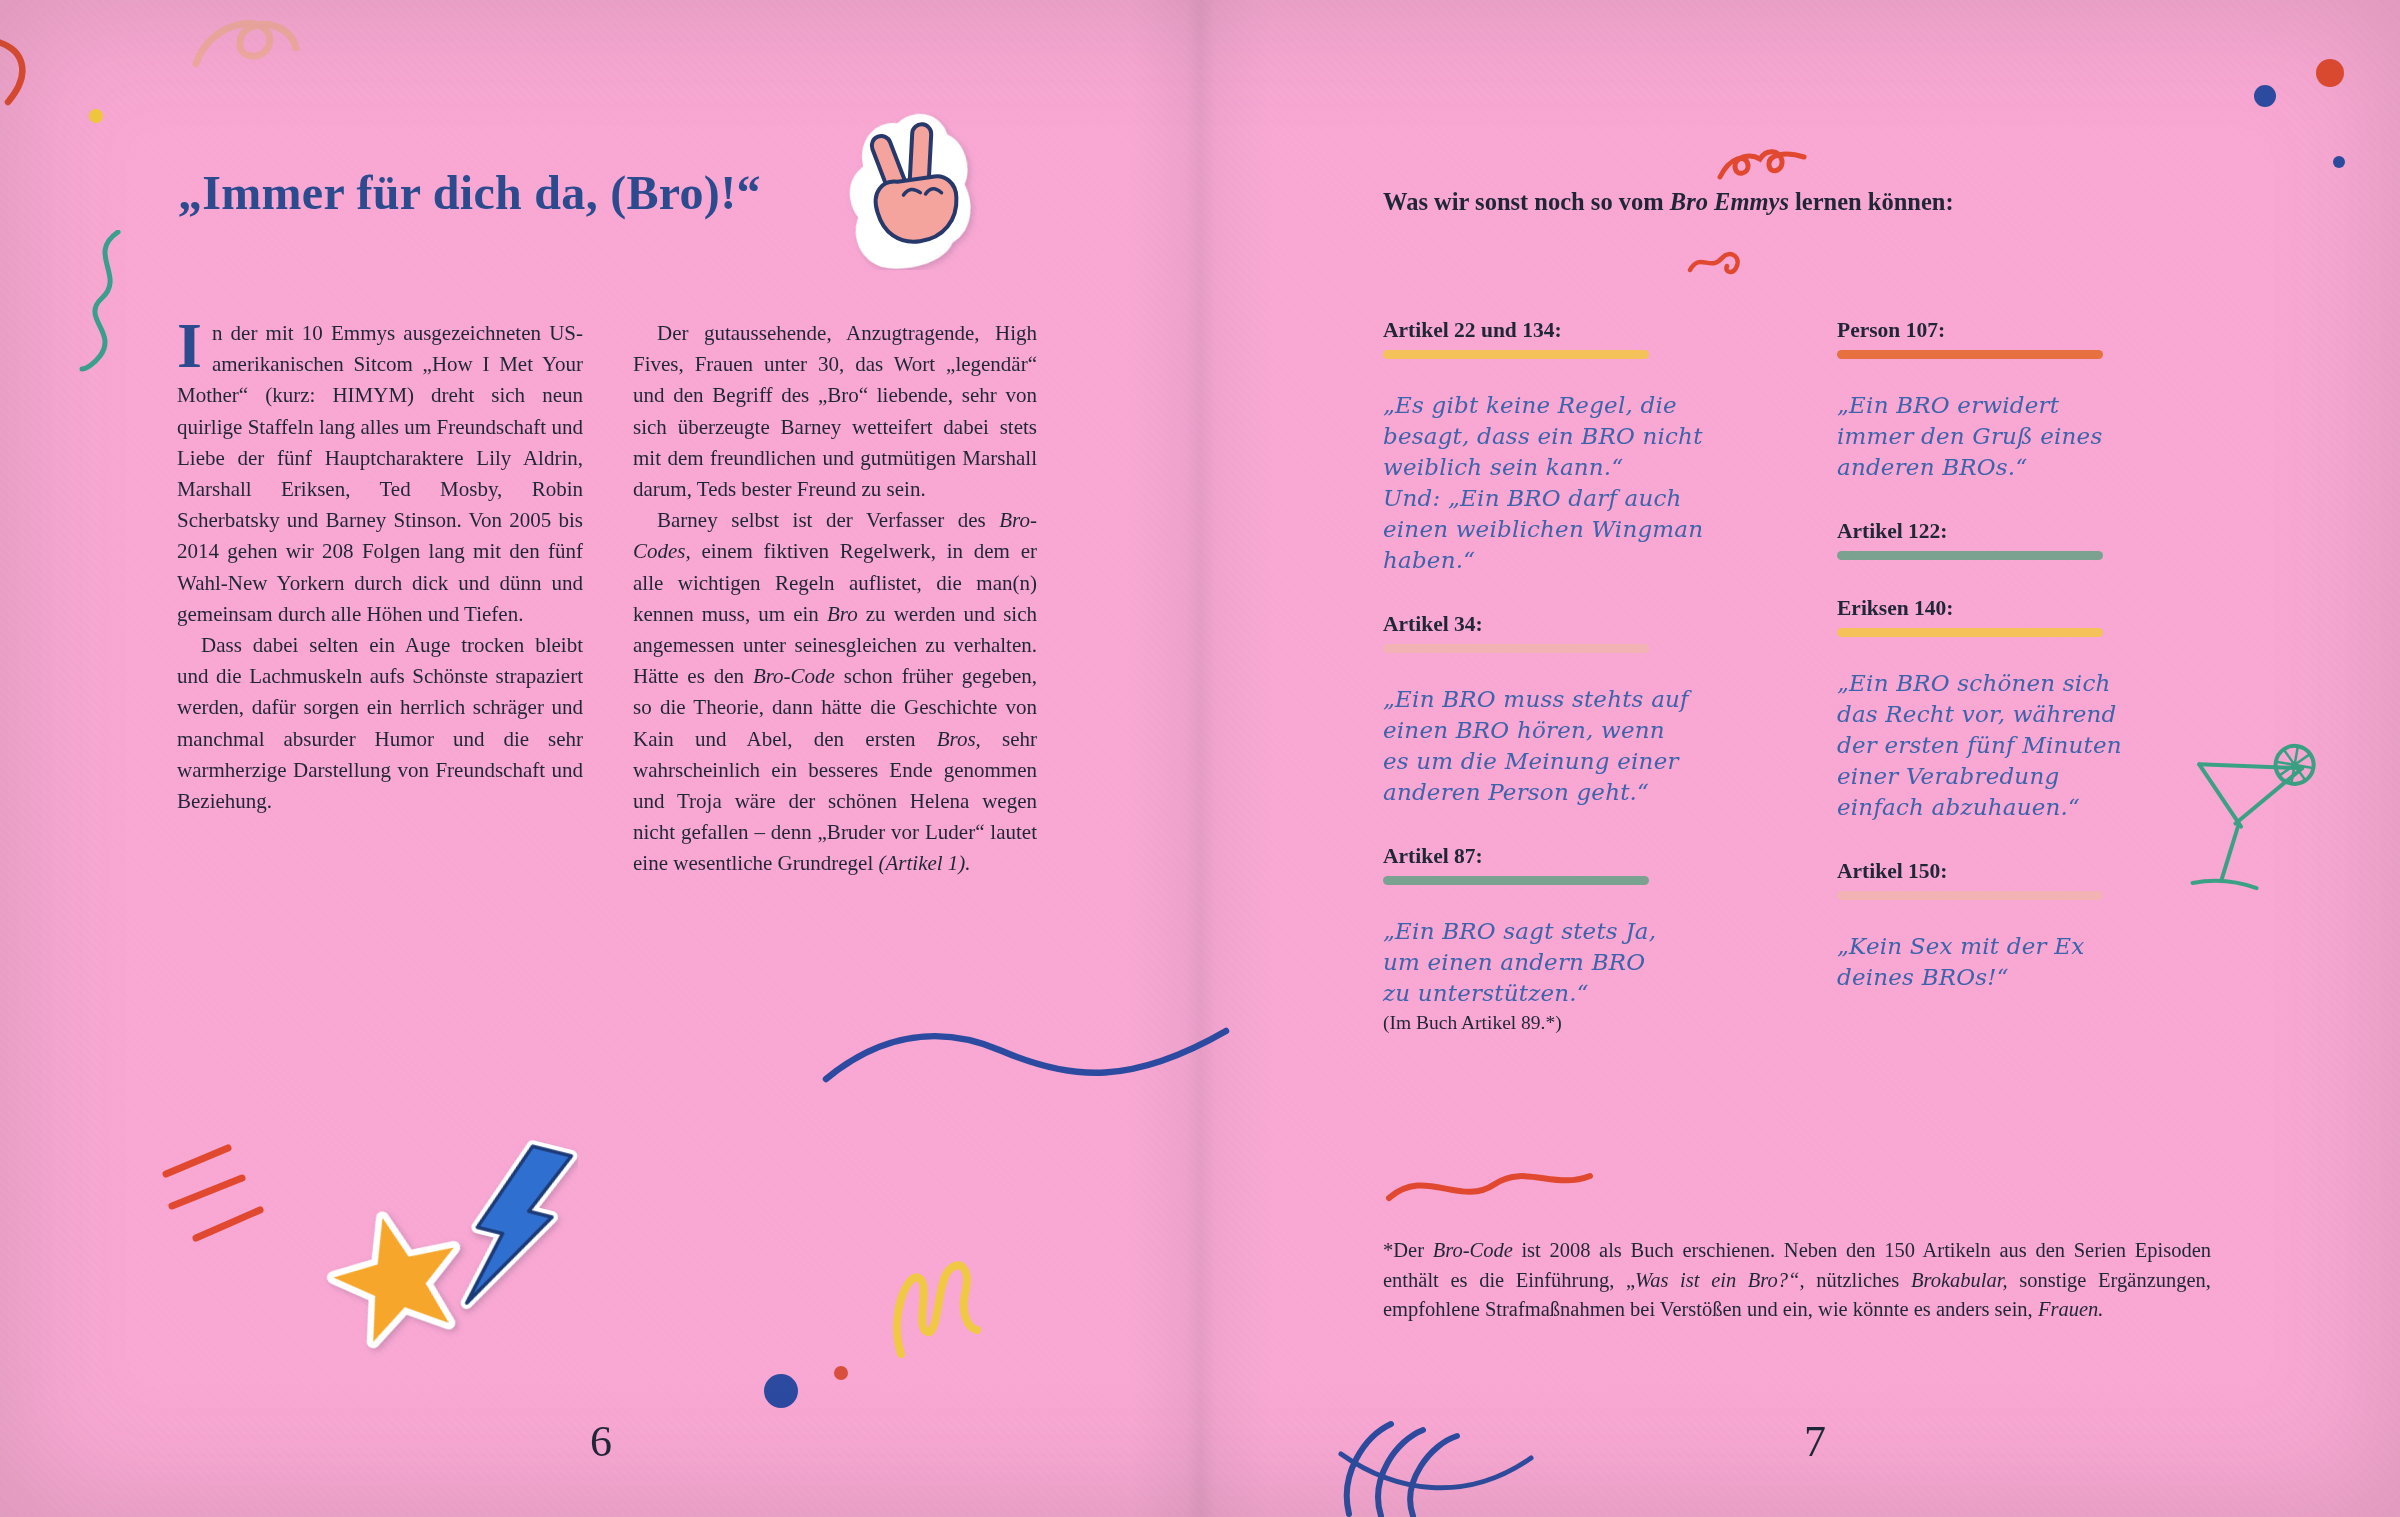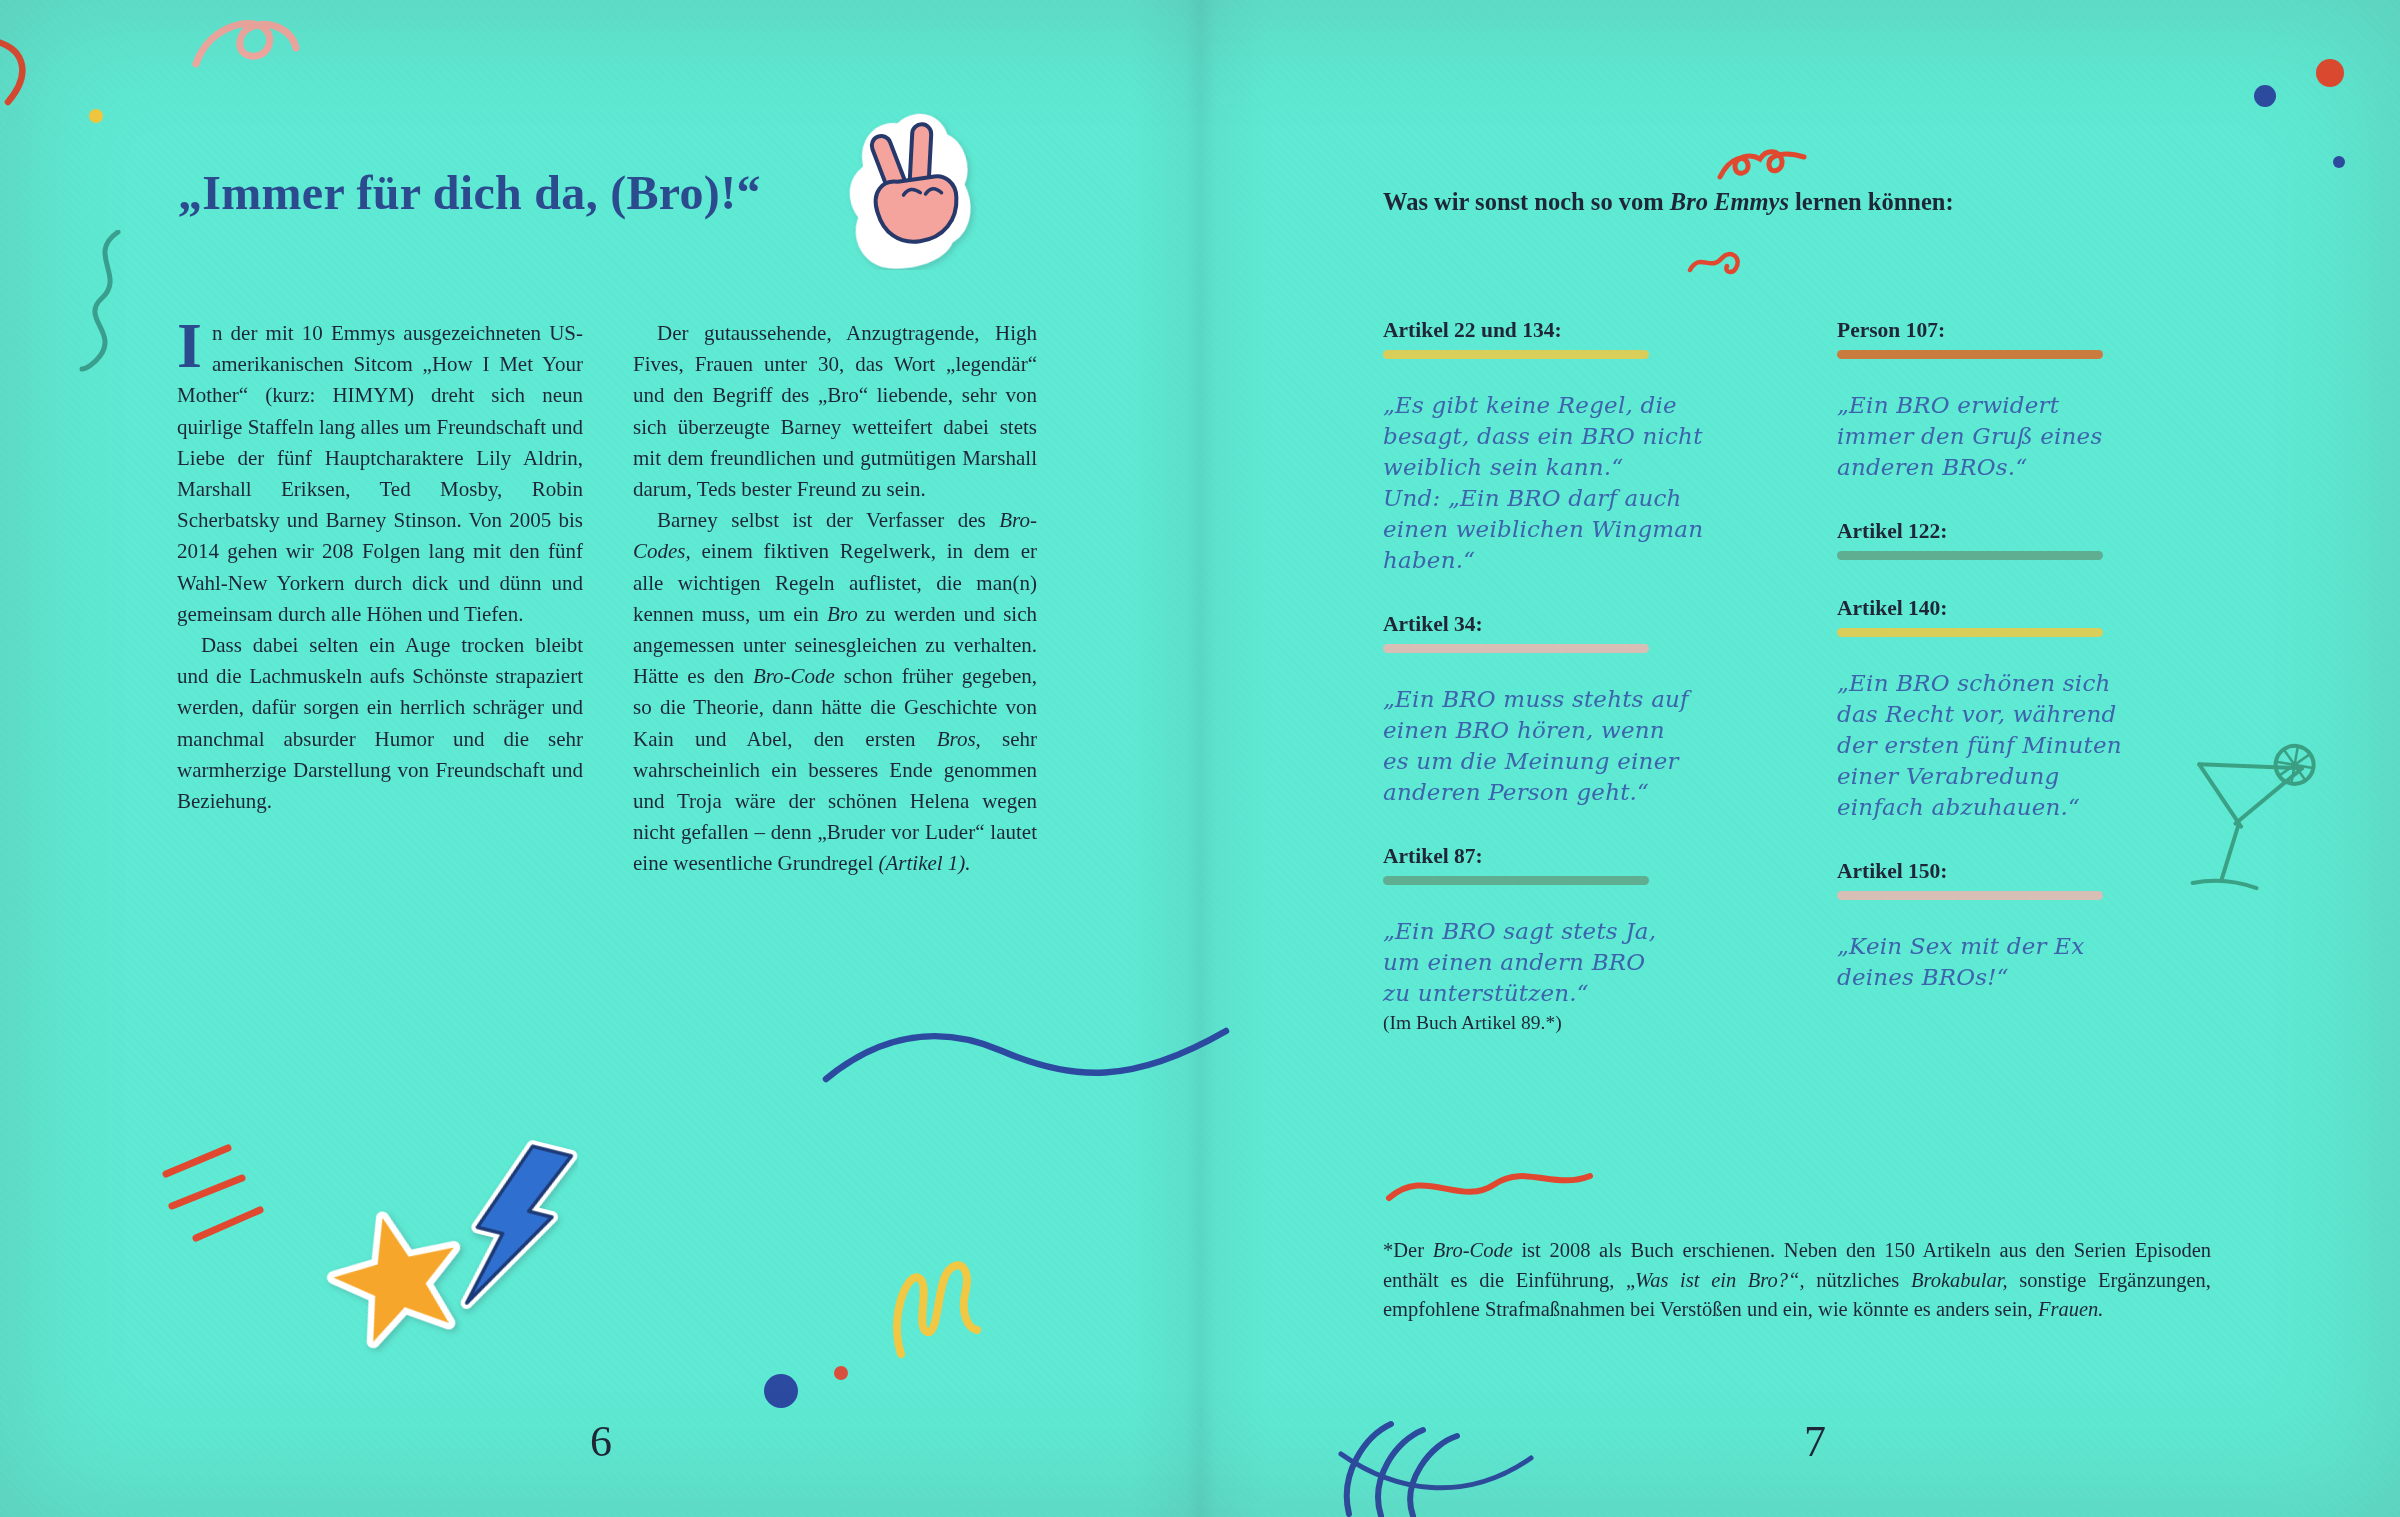--- a/index.html
+++ b/index.html
@@ -1,19 +1,19 @@
 <!DOCTYPE html>
 <html lang="de"><head>
 <meta charset="utf-8">
 <style>
   * { margin:0; padding:0; box-sizing:border-box; }
   html,body { background:#e8e6e1; }
   .spread {
     position:relative; width:2400px; height:1517px; overflow:hidden;
-    background:#5eead4;
+    background:#f9a8d4;
     font-family:"Liberation Serif", serif;
     color:#1f2637;
   }
   .spread::before{
     content:""; position:absolute; inset:0; pointer-events:none;
     background:repeating-linear-gradient(45deg, rgba(120,110,90,0.015) 0 3px, transparent 3px 6px);
   }
   .vignette{ position:absolute; inset:0; pointer-events:none;
     box-shadow: inset 0 0 130px rgba(90,85,70,0.20); }
   .gutter{ position:absolute; left:1130px; top:0; width:140px; height:100%; pointer-events:none;
@@ -122,21 +122,21 @@
           <div class="article-underline" style="background: rgb(226, 100, 31);"></div>
           <div class="article-quote">„Ein BRO erwidert
 immer den Gruß eines
 anderen BROs.“</div>
         </div>
         <div class="article">
           <div class="article-label">Artikel 122:</div>
           <div class="article-underline" style="background: rgb(95, 161, 131);"></div>
         </div>
         <div class="article">
-          <div class="article-label">Artikel 140:</div>
+          <div class="article-label">Eriksen 140:</div>
           <div class="article-underline" style="background: rgb(243, 200, 62);"></div>
           <div class="article-quote">„Ein BRO schönen sich
 das Recht vor, während
 der ersten fünf Minuten
 einer Verabredung
 einfach abzuhauen.“</div>
         </div>
         <div class="article">
           <div class="article-label">Artikel 150:</div>
           <div class="article-underline" style="background: rgb(242, 182, 174);"></div>

